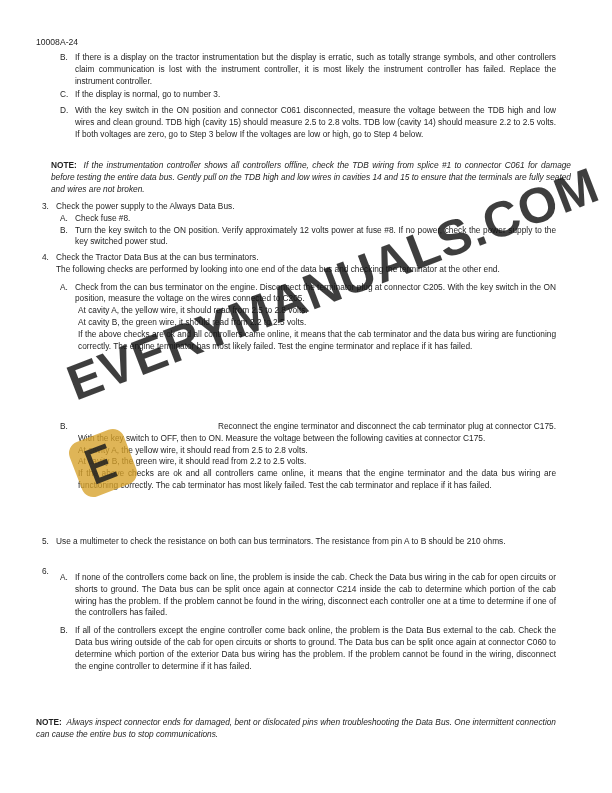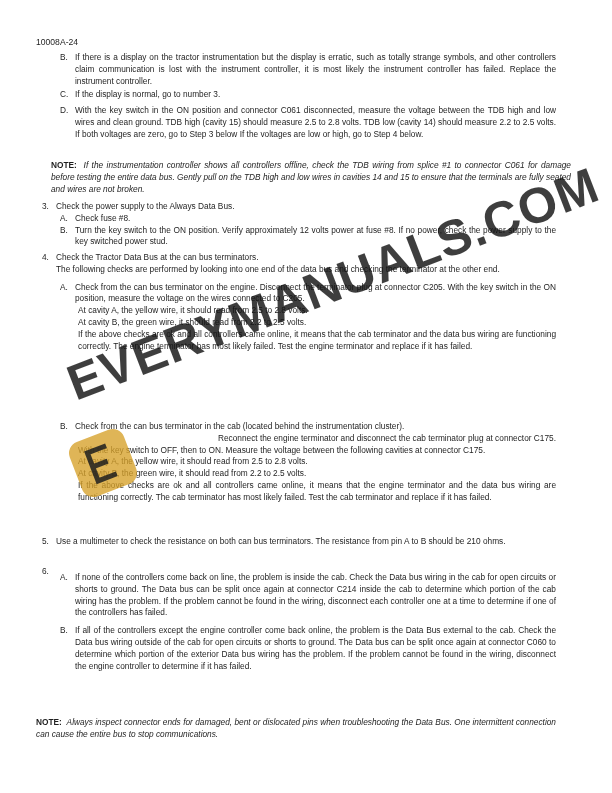--- a/index.html
+++ b/index.html
@@ -97,21 +97,20 @@
     </div>
     <div class="item plain" style="padding-left:42px;">At cavity A, the yellow wire, it should read from 2.5 to 2.8 volts.</div>
     <div class="item plain" style="padding-left:42px;">At cavity B, the green wire, it should read from 2.2 to 2.5 volts.</div>
     <div class="item" style="padding-left:42px;">If the above checks are ok and all controllers came online, it means that the cab terminator and the data bus wiring are functioning correctly. The engine terminator has most likely failed. Test the engine terminator and replace if it has failed.</div>
   </div>
 
 
   <div class="block" style="top:421px;">
     <div class="item lvl-let plain">
       <span class="mk">B.</span>
-      <span>Check from the can bus terminator in the cab (located behind the instrumentation cluster).</span>
     </div>
     <div class="item plain" style="padding-left:42px;text-align:right;">Reconnect the engine terminator and disconnect the cab terminator plug at connector C175.</div>
     <div class="item" style="padding-left:42px;">With the key switch to OFF, then to ON. Measure the voltage between the following cavities at connector C175.</div>
     <div class="item plain" style="padding-left:42px;">At cavity A, the yellow wire, it should read from 2.5 to 2.8 volts.</div>
     <div class="item plain" style="padding-left:42px;">At cavity B, the green wire, it should read from 2.2 to 2.5 volts.</div>
     <div class="item" style="padding-left:42px;">If the above checks are ok and all controllers came online, it means that the engine terminator and the data bus wiring are functioning correctly. The cab terminator has most likely failed. Test the cab terminator and replace if it has failed.</div>
   </div>
 
   <div class="block" style="top:536px;">
     <div class="item lvl-num">

